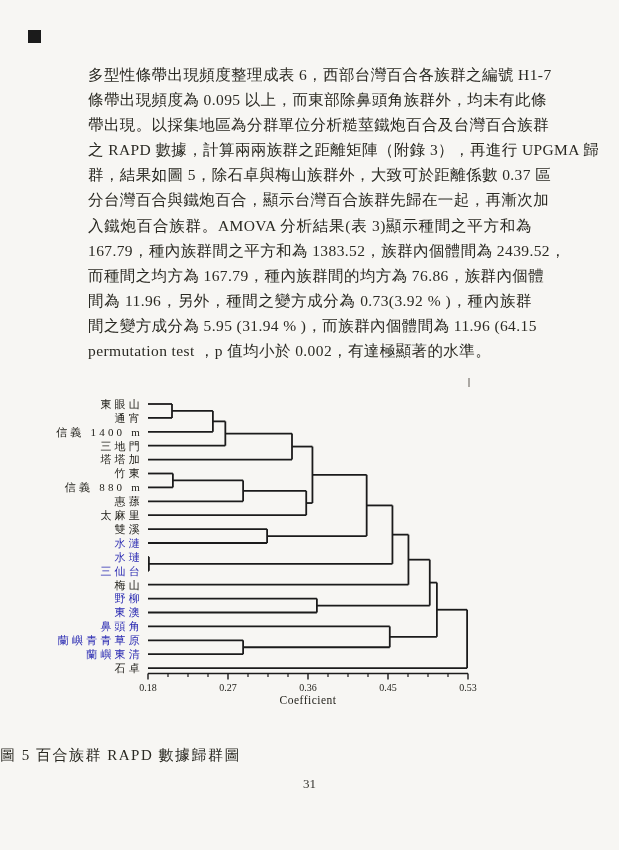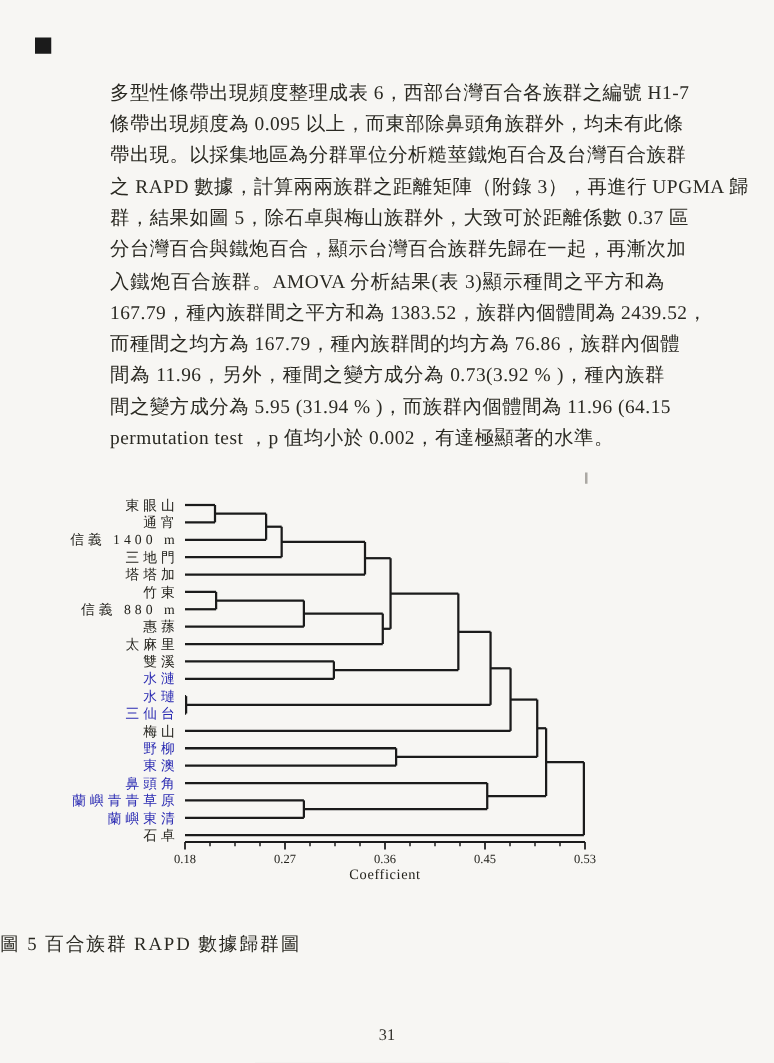--- a/index.html
+++ b/index.html
@@ -34,21 +34,21 @@
     text-align:justify;
     text-align-last:justify;
   }
   .tline.last{text-align-last:left;}
   .figure-caption{
     position:absolute;left:0;top:706px;width:619px;
     text-align:left;
     font-size:15px;letter-spacing:1.5px;color:#2a2922;margin-top:40px;
   }
   .page-number{
-    position:absolute;left:0;top:820px;width:619px;
+    position:absolute;left:0;top:776px;width:619px;
     text-align:center;font-size:13px;color:#33322c;
   }
   svg.dendro{position:absolute;left:0;top:0;}
 </style>
 </head>
 <body>
 
 <div class="page">
   <div class="artifact-square"></div>
   <div class="artifact-mark"></div>

